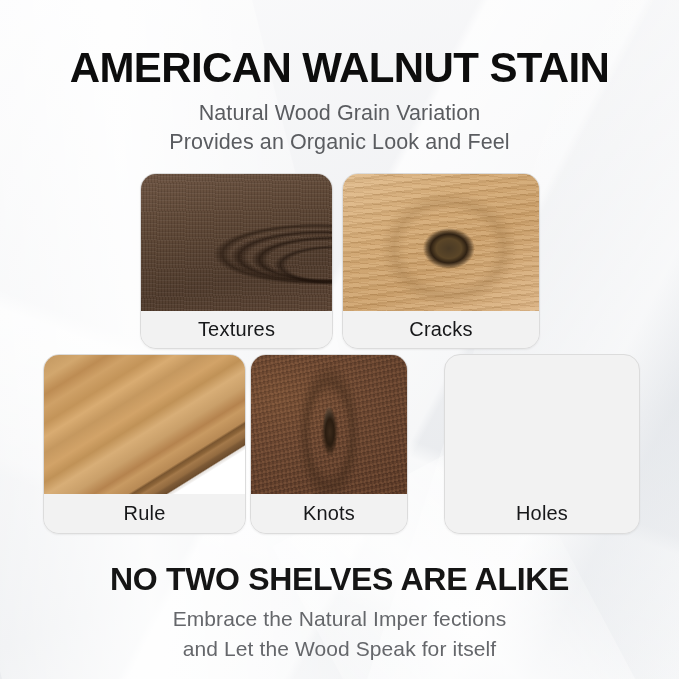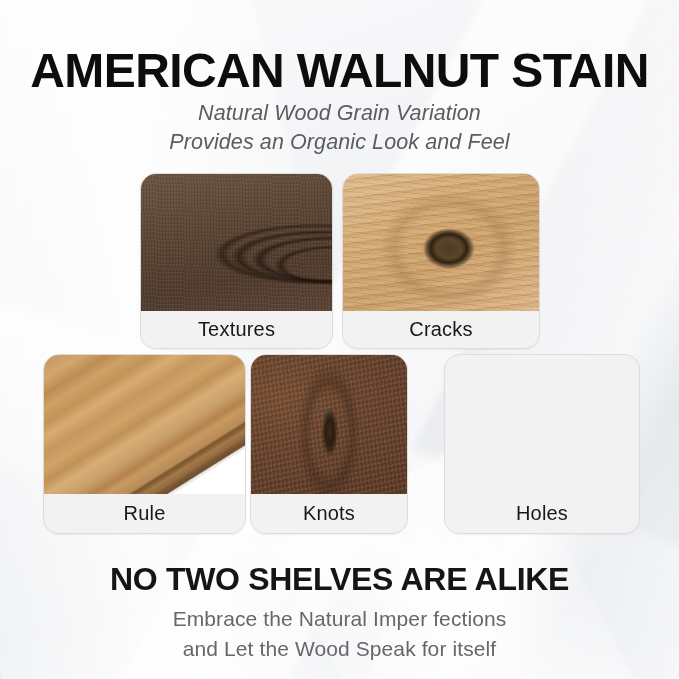--- a/index.html
+++ b/index.html
@@ -61,38 +61,37 @@
   }
 
   .page { position:absolute; inset:0; z-index:2; }
 
   
   .headline {
     position:absolute;
     left:0; right:0;
     top: 46px;
     text-align:center;
-    font-size: 48px;
+    font-size: 42px;
     font-weight: 800;
     letter-spacing: -0.6px;
     color: #0d0d0d;
     line-height: 1.05;
     white-space: nowrap;
   }
   .subline {
     position:absolute;
     left:0; right:0;
     top: 99px;
     text-align:center;
     font-size: 21.5px;
     font-weight: 400;
     color: #5a5c60;
     line-height: 1.33;
     letter-spacing: 0.1px;
-    font-style: italic;
   }
   .subline div { display:block; }
 
   .headline-2 {
     position:absolute;
     left:0; right:0;
     top: 561px;
     text-align:center;
     font-size: 32px;
     font-weight: 700;

